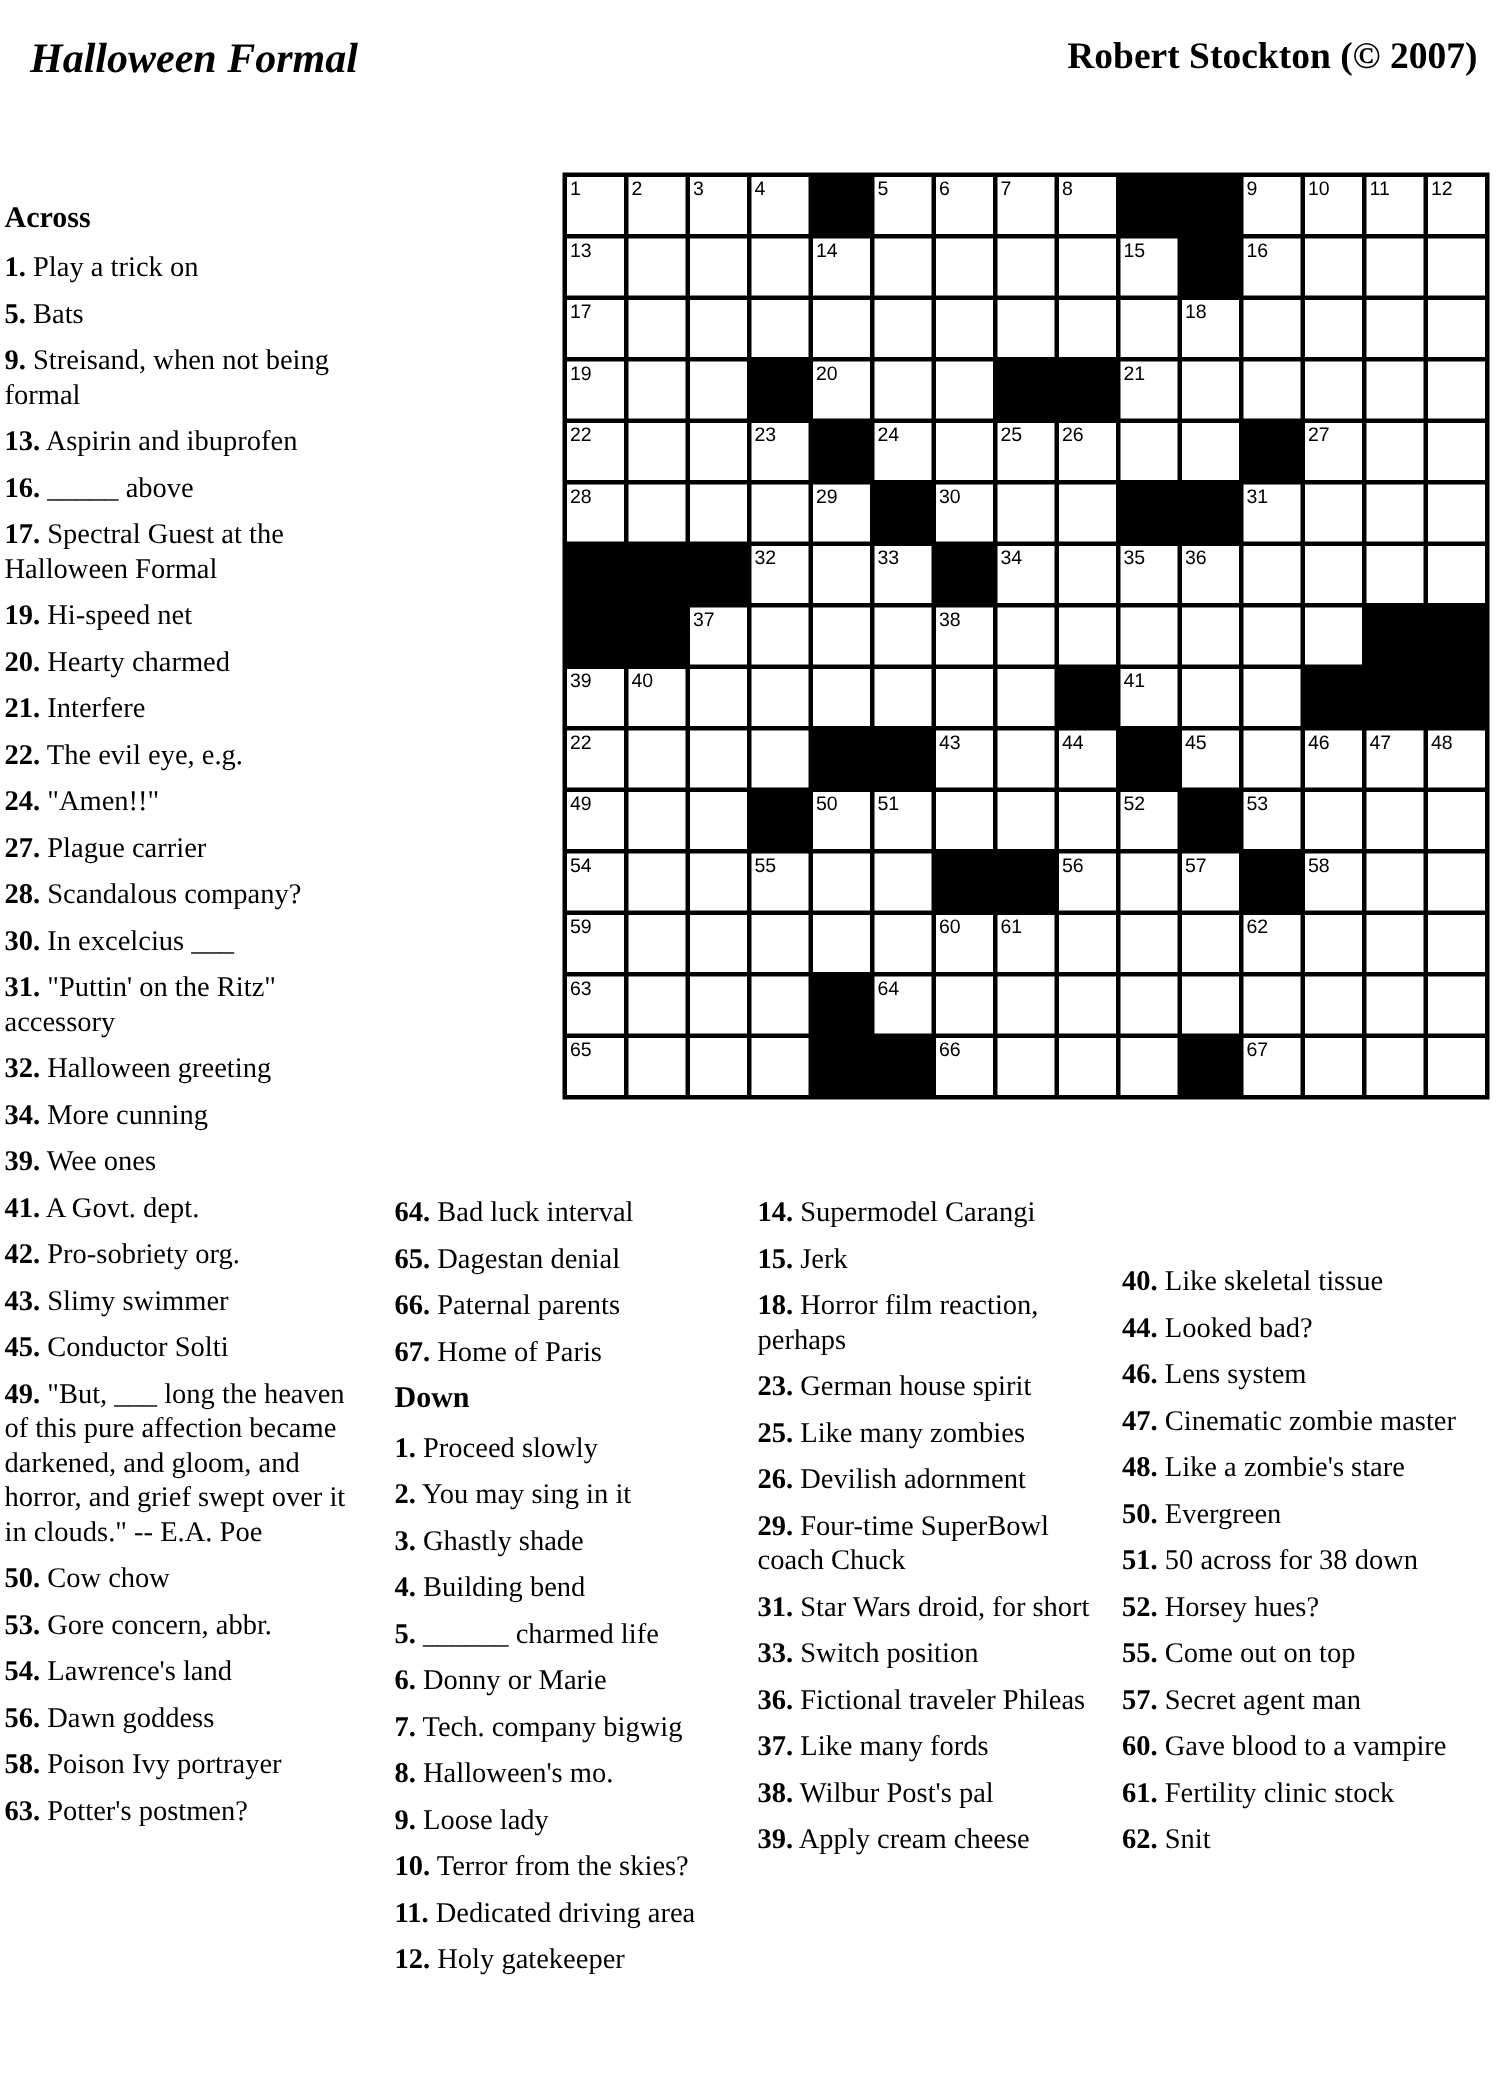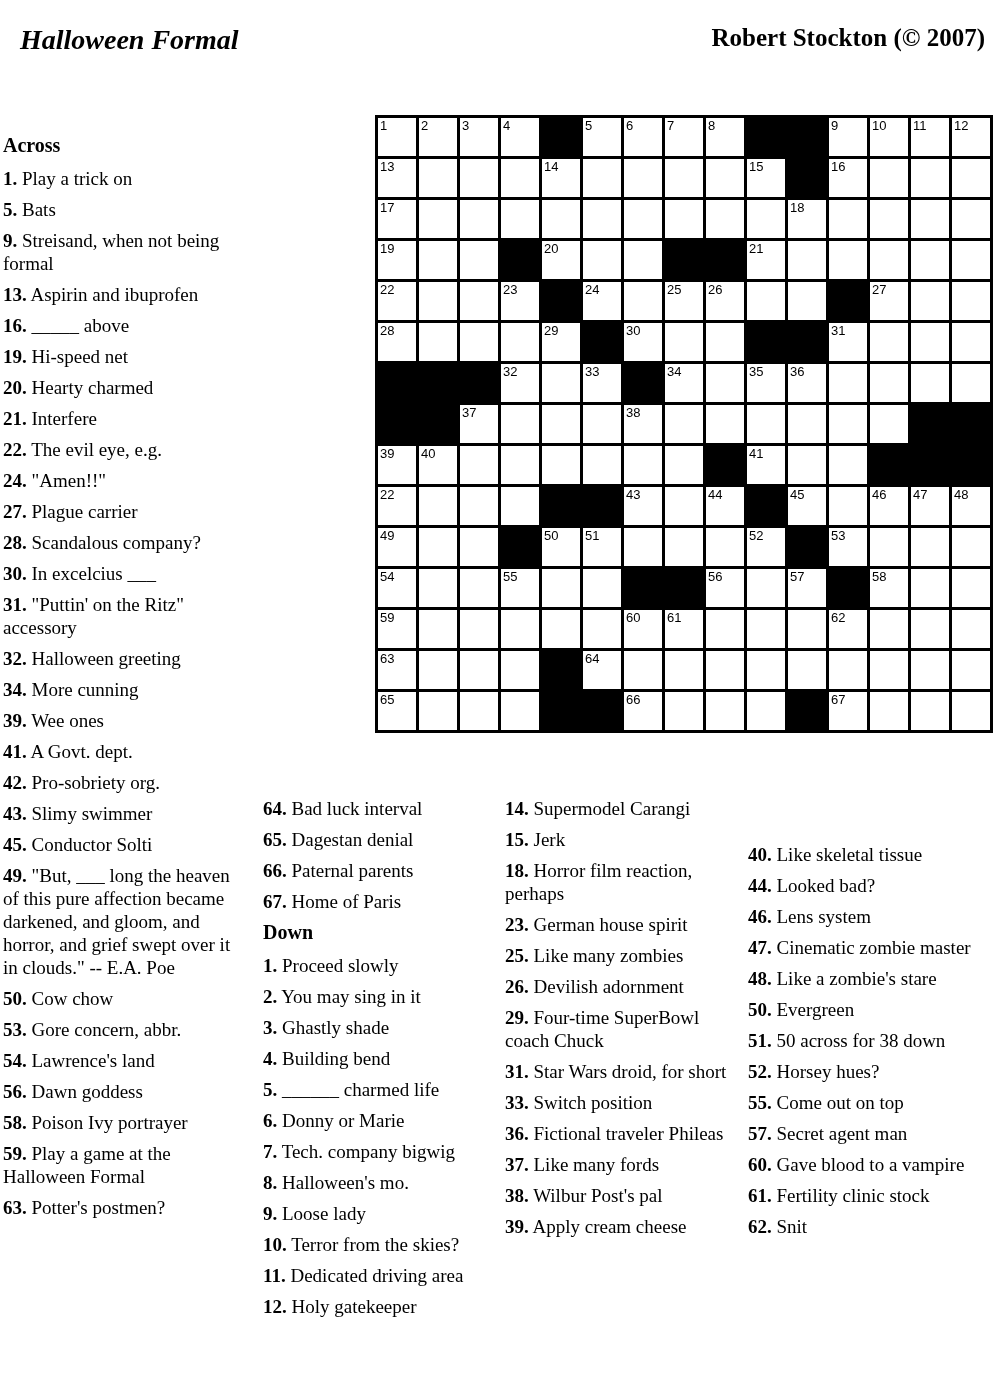--- a/index.html
+++ b/index.html
@@ -396,20 +396,21 @@
       <div class="cell"></div>
     </div>
 
   <div class="clue-col col1" id="col1">
     <div class="section-heading">Across</div>
   <div class="clue"><span class="cnum">1.</span><span> Play a trick on</span></div>
       <div class="clue"><span class="cnum">5.</span><span> Bats</span></div>
       <div class="clue"><span class="cnum">9.</span><span> Streisand, when not being formal</span></div>
       <div class="clue"><span class="cnum">13.</span><span> Aspirin and ibuprofen</span></div>
       <div class="clue"><span class="cnum">16.</span><span> _____ above</span></div>
+      <div class="clue"><span class="cnum">17.</span><span> Spectral Guest at the Halloween Formal</span></div>
       <div class="clue"><span class="cnum">19.</span><span> Hi-speed net</span></div>
       <div class="clue"><span class="cnum">20.</span><span> Hearty charmed</span></div>
       <div class="clue"><span class="cnum">21.</span><span> Interfere</span></div>
       <div class="clue"><span class="cnum">22.</span><span> The evil eye, e.g.</span></div>
       <div class="clue"><span class="cnum">24.</span><span> "Amen!!"</span></div>
       <div class="clue"><span class="cnum">27.</span><span> Plague carrier</span></div>
       <div class="clue"><span class="cnum">28.</span><span> Scandalous company?</span></div>
       <div class="clue"><span class="cnum">30.</span><span> In excelcius ___</span></div>
       <div class="clue"><span class="cnum">31.</span><span> "Puttin' on the Ritz" accessory</span></div>
       <div class="clue"><span class="cnum">32.</span><span> Halloween greeting</span></div>
@@ -418,21 +419,20 @@
       <div class="clue"><span class="cnum">41.</span><span> A Govt. dept.</span></div>
       <div class="clue"><span class="cnum">42.</span><span> Pro-sobriety org.</span></div>
       <div class="clue"><span class="cnum">43.</span><span> Slimy swimmer</span></div>
       <div class="clue"><span class="cnum">45.</span><span> Conductor Solti</span></div>
       <div class="clue"><span class="cnum">49.</span><span> "But, ___ long the heaven of this pure affection became darkened, and gloom, and horror, and grief swept over it in clouds."  -- E.A. Poe</span></div>
       <div class="clue"><span class="cnum">50.</span><span> Cow chow</span></div>
       <div class="clue"><span class="cnum">53.</span><span> Gore concern, abbr.</span></div>
       <div class="clue"><span class="cnum">54.</span><span> Lawrence's land</span></div>
       <div class="clue"><span class="cnum">56.</span><span> Dawn goddess</span></div>
       <div class="clue"><span class="cnum">58.</span><span> Poison Ivy portrayer</span></div>
-      <div class="clue"><span class="cnum">59.</span><span> Play a game at the Halloween Formal</span></div>
       <div class="clue"><span class="cnum">63.</span><span> Potter's postmen?</span></div>
     </div>
   <div class="clue-col col2" id="col2">
       <div class="clue"><span class="cnum">64.</span><span> Bad luck interval</span></div>
       <div class="clue"><span class="cnum">65.</span><span> Dagestan denial</span></div>
       <div class="clue"><span class="cnum">66.</span><span> Paternal parents</span></div>
       <div class="clue"><span class="cnum">67.</span><span> Home of Paris</span></div>
       <div class="section-heading down-head">Down</div>
       <div class="clue"><span class="cnum">1.</span><span> Proceed slowly</span></div>
       <div class="clue"><span class="cnum">2.</span><span> You may sing in it</span></div>

